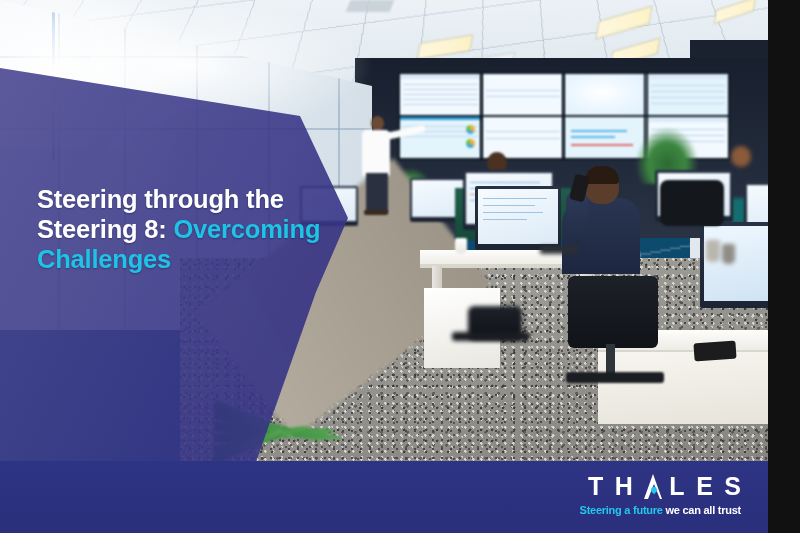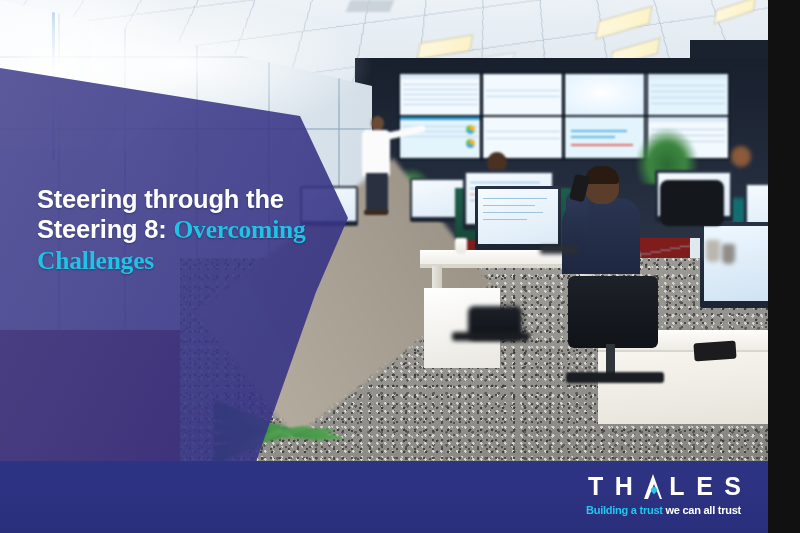--- a/index.html
+++ b/index.html
@@ -1,21 +1,21 @@
 <!DOCTYPE html>
 <html><head>
 <meta charset="utf-8">
 <style>
   html,body{margin:0;padding:0;}
   body{
     width:800px;height:533px;
     font-family:"Liberation Sans",sans-serif;
     overflow:hidden;background:#111;
   }
-  #stage{position:relative;width:768px;height:533px;overflow:hidden;background:#7f1d1d;}
+  #stage{position:relative;width:768px;height:533px;overflow:hidden;background:#0c4a6e;}
 
   
   .photo{position:absolute;inset:0;overflow:hidden;}
 
   
   .ceiling{position:absolute;left:0;top:0;width:800px;height:200px;
     background:
       linear-gradient(178deg,#eef3f7 0%,#dfe8ef 45%,#cdd9e3 100%);
   }
   .ceil-grid{position:absolute;left:-60px;top:-30px;width:960px;height:230px;
@@ -154,21 +154,21 @@
     clip-path:polygon(0 68px, 300px 116px, 348px 218px, 316px 292px, 256px 462px, 0 462px);}
   .purple-shade{position:absolute;left:0;top:0;width:800px;height:533px;
     background:linear-gradient(250deg,rgba(20,18,70,.30) 0%,rgba(20,18,70,0) 38%);
     clip-path:polygon(0 68px, 300px 116px, 348px 218px, 316px 292px, 256px 462px, 0 462px);}
 
   
   .copy{position:absolute;left:37px;top:184px;width:330px;}
   .headline{margin:0;font-weight:bold;font-size:25.5px;line-height:30px;
     letter-spacing:-.2px;color:#ffffff;text-shadow:0 1px 2px rgba(10,8,40,.35);}
   .hl-line{display:block;white-space:nowrap;}
-  .cy{color:#1ec3e6;font-family:Liberation Serif, serif;}
+  .cy{color:#1ec3e6;}
   .subcopy{margin:22px 0 0 0;font-size:17.5px;line-height:22px;font-weight:300;
     color:#e3e5ef;letter-spacing:.2px;white-space:nowrap;
     text-shadow:0 1px 2px rgba(10,8,40,.35);}
 
   
   .footer{position:absolute;left:0;top:461px;width:800px;height:72px;background:#2b3180;}
   .footer-ink{position:absolute;inset:0;background:linear-gradient(180deg,#2e3484 0%,#2a2f7c 100%);}
   .logo{position:absolute;right:27px;top:474px;text-align:right;}
   .wordmark{display:flex;align-items:center;justify-content:flex-end;gap:5px;}
   .wm-l{font-size:25px;font-weight:bold;color:#ffffff;letter-spacing:6.5px;
@@ -390,18 +390,18 @@
       <span class="wm-a">
         <span class="tri"></span>
           <span class="notch"></span>
           <span class="dot"></span>
       </span>
       <span class="wm-l">L</span>
       <span class="wm-l">E</span>
       <span class="wm-l" style="letter-spacing:0">S</span>
     </div>
     <div class="tagline">
-      <span class="tg-cy">Building a trust</span>
+      <span class="tg-cy">Steering a future</span>
       <span class="tg-wh">we can all trust</span>
     </div>
   </div>
 
 </div>
 
 </body></html>

